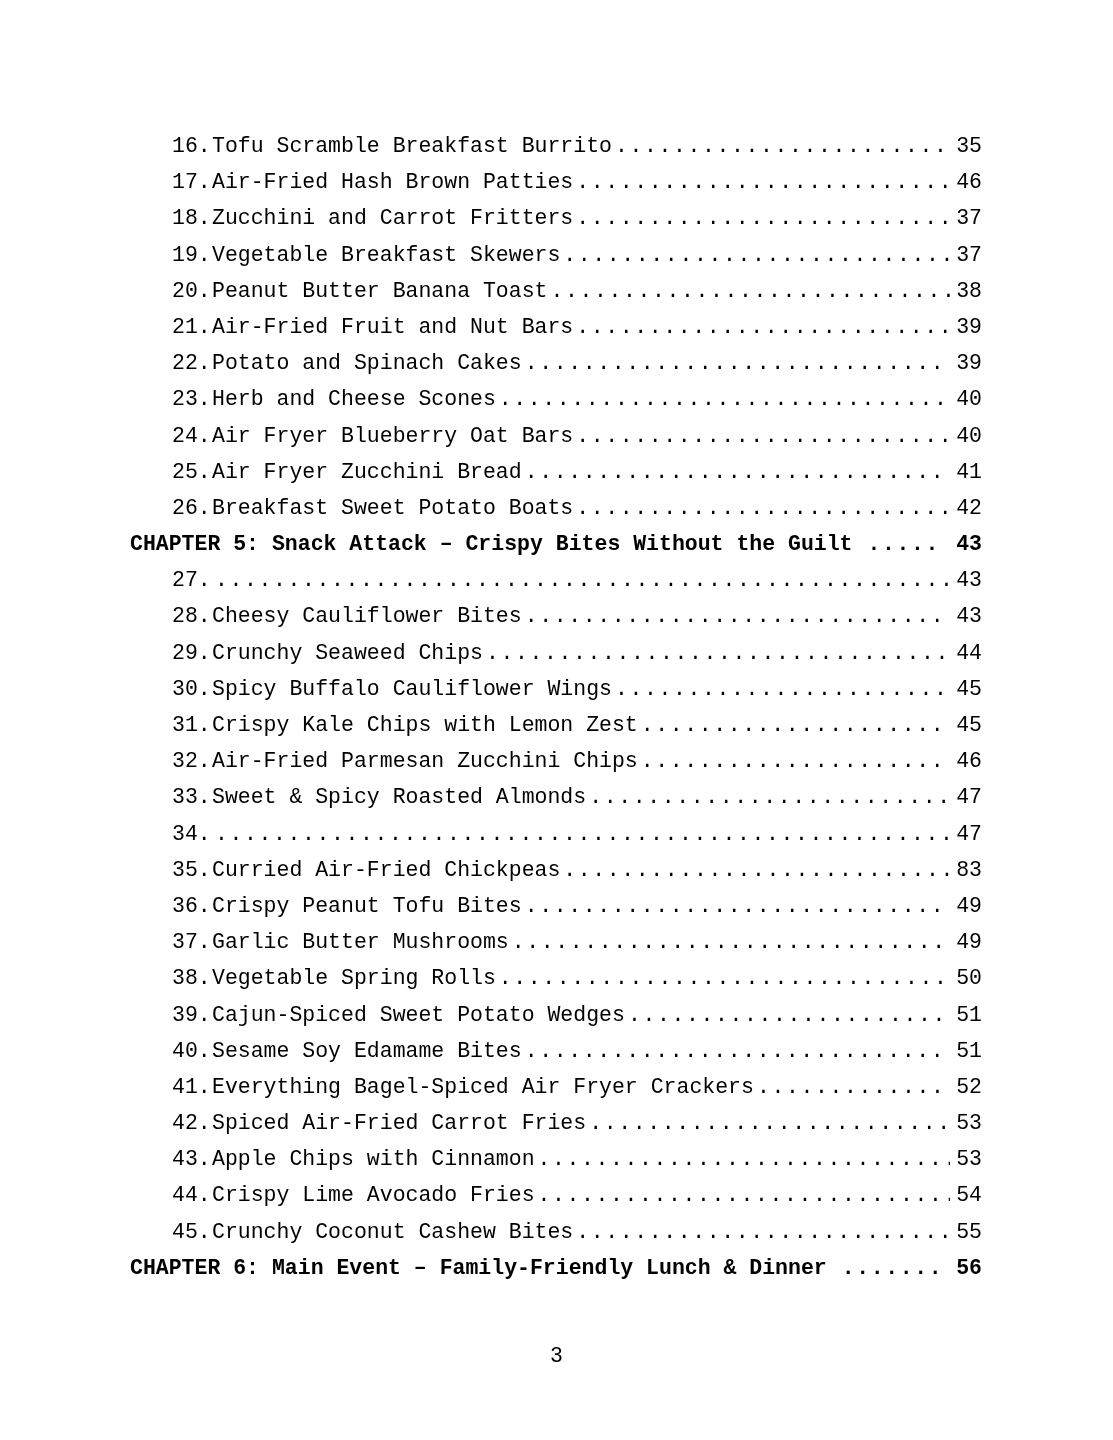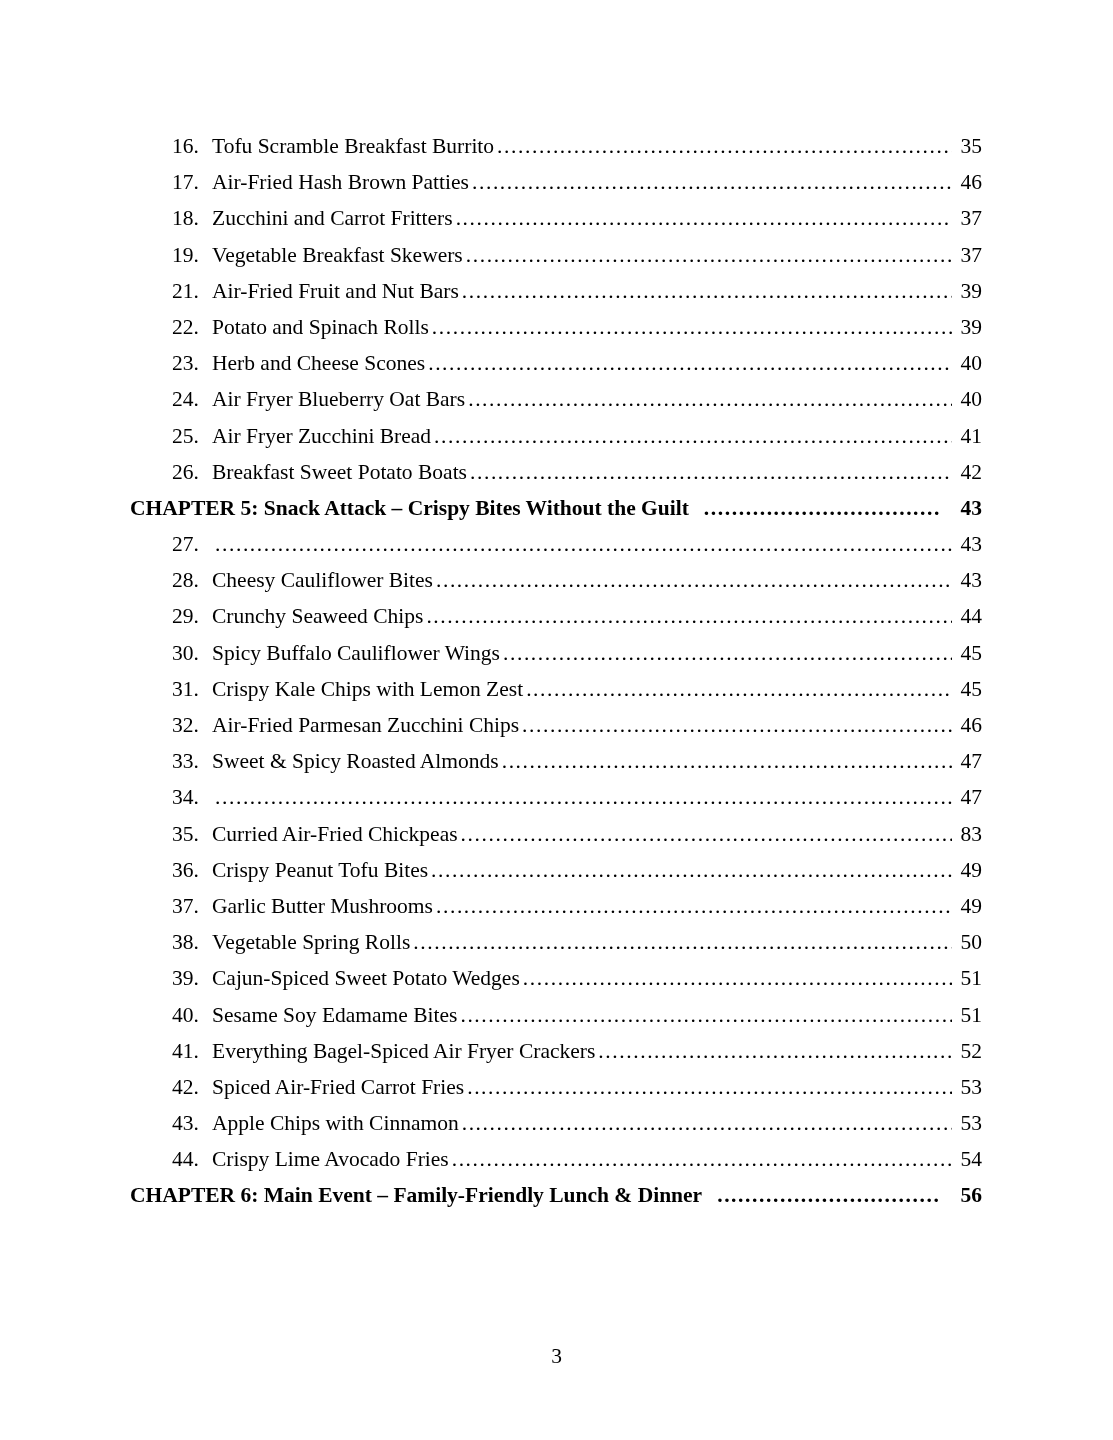--- a/index.html
+++ b/index.html
@@ -12,20 +12,21 @@
     background: #ffffff;
     color: #000000;
     position: relative;
     font-family: "Liberation Serif", "DejaVu Serif", serif;
     overflow: hidden;
   }
   .page {
     position: absolute;
     inset: 0;
     background: #ffffff;
+    font-family: Liberation Mono, monospace;
   }
   .toc {
     position: absolute;
     left: 130px;
     top: 128px;
     width: 852px;
   }
   .toc-row {
     display: flex;
     align-items: baseline;
@@ -96,28 +97,34 @@
         <span class="dots"></span>
         <span class="pg">37</span>
       </div>
       <div class="toc-row">
         <span class="num">19.</span>
         <span class="title">Vegetable Breakfast Skewers</span>
         <span class="dots"></span>
         <span class="pg">37</span>
       </div>
       <div class="toc-row">
+        <span class="num">20.</span>
+        <span class="title">Peanut Butter Banana Toast</span>
+        <span class="dots"></span>
+        <span class="pg">38</span>
+      </div>
+      <div class="toc-row">
         <span class="num">21.</span>
         <span class="title">Air-Fried Fruit and Nut Bars</span>
         <span class="dots"></span>
         <span class="pg">39</span>
       </div>
       <div class="toc-row">
         <span class="num">22.</span>
-        <span class="title">Potato and Spinach Rolls</span>
+        <span class="title">Potato and Spinach Cakes</span>
         <span class="dots"></span>
         <span class="pg">39</span>
       </div>
       <div class="toc-row">
         <span class="num">23.</span>
         <span class="title">Herb and Cheese Scones</span>
         <span class="dots"></span>
         <span class="pg">40</span>
       </div>
       <div class="toc-row">
@@ -241,20 +248,26 @@
         <span class="num">43.</span>
         <span class="title">Apple Chips with Cinnamon</span>
         <span class="dots"></span>
         <span class="pg">53</span>
       </div>
       <div class="toc-row">
         <span class="num">44.</span>
         <span class="title">Crispy Lime Avocado Fries</span>
         <span class="dots"></span>
         <span class="pg">54</span>
+      </div>
+      <div class="toc-row">
+        <span class="num">45.</span>
+        <span class="title">Crunchy Coconut Cashew Bites</span>
+        <span class="dots"></span>
+        <span class="pg">55</span>
       </div>
       <div class="toc-row chapter">
         <span class="title">CHAPTER 6: Main Event – Family-Friendly Lunch &amp; Dinner</span>
         <span class="dots"></span>
         <span class="pg">56</span>
       </div>
     </div>
   <div class="footer">3</div>
 </div>
 

